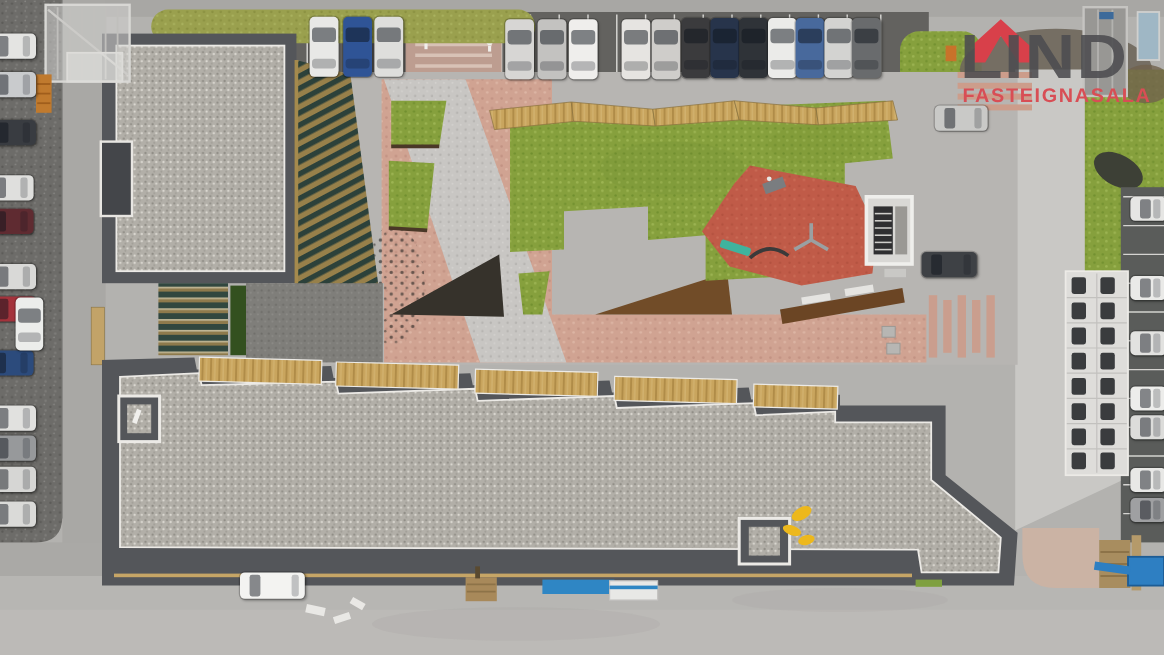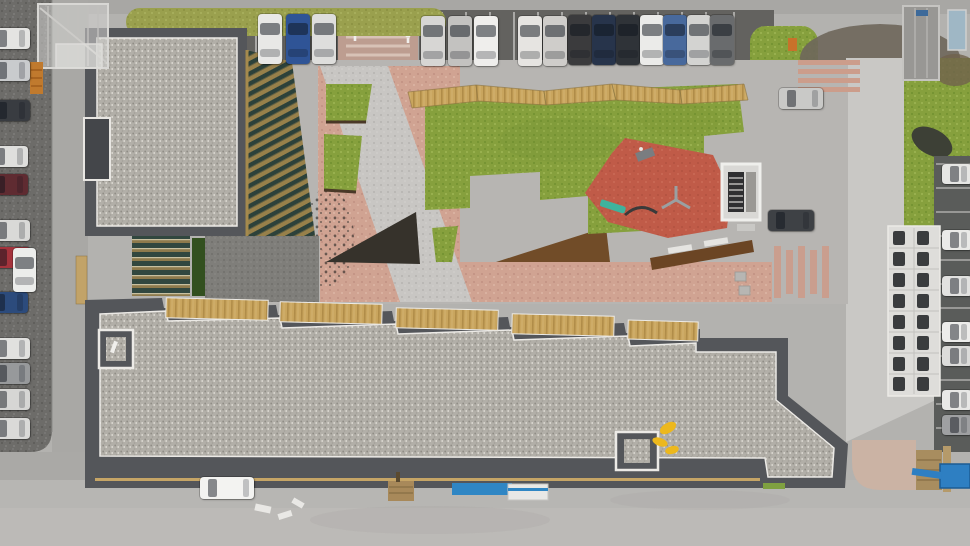--- a/index.html
+++ b/index.html
@@ -437,14 +437,21 @@
       <div class="car car-h" style="left: 942px; top: 276px; width: 30px; height: 20px; background: rgb(226, 226, 224);"></div>
       <div class="car car-h" style="left: 942px; top: 322px; width: 30px; height: 20px; background: rgb(237, 237, 235);"></div>
       <div class="car car-h" style="left: 942px; top: 346px; width: 30px; height: 20px; background: rgb(220, 220, 218);"></div>
       <div class="car car-h" style="left: 942px; top: 390px; width: 30px; height: 20px; background: rgb(232, 232, 230);"></div>
       <div class="car car-h" style="left: 942px; top: 415px; width: 30px; height: 20px; background: rgb(159, 160, 162);"></div>
     </div>
 <div class="layer">
       <div class="car car-h" style="left: 200px; top: 477px; width: 54px; height: 22px; background: rgb(243, 243, 241);"></div>
     </div>
 
-
+<div id="logo">
+  <svg class="roof" width="50" height="42" viewBox="0 0 50 42">
+    <polygon points="2,40 2,24 24,4 48,26 48,40 39,40 24,18 11,40" fill="#d8404a"></polygon>
+  </svg>
+  <div class="word" style="color: rgb(77, 77, 80);">LIND</div>
+  <div class="sub" style="color: rgb(216, 78, 85);">FASTEIGNASALA</div>
 </div>
 
+</div>
+
 </body></html>

